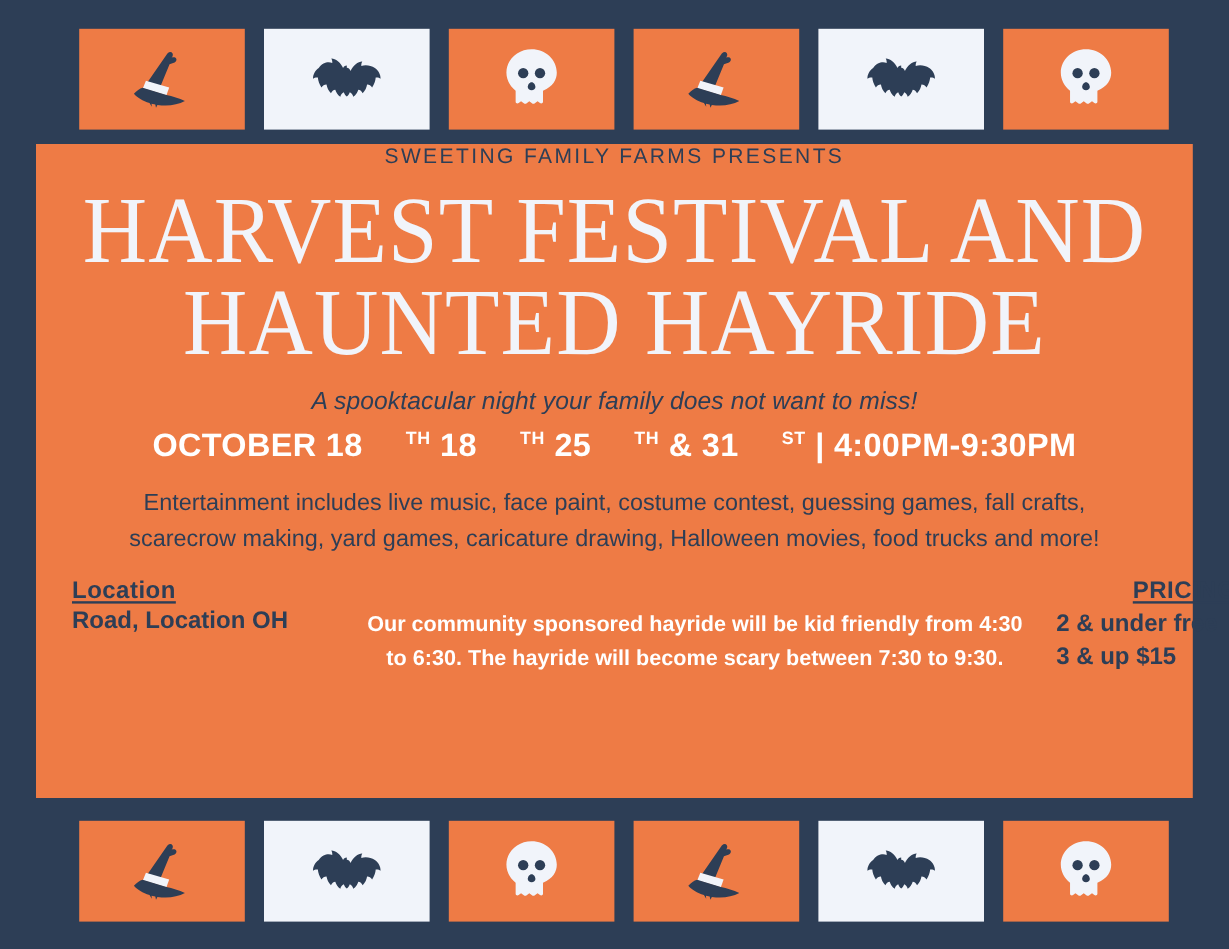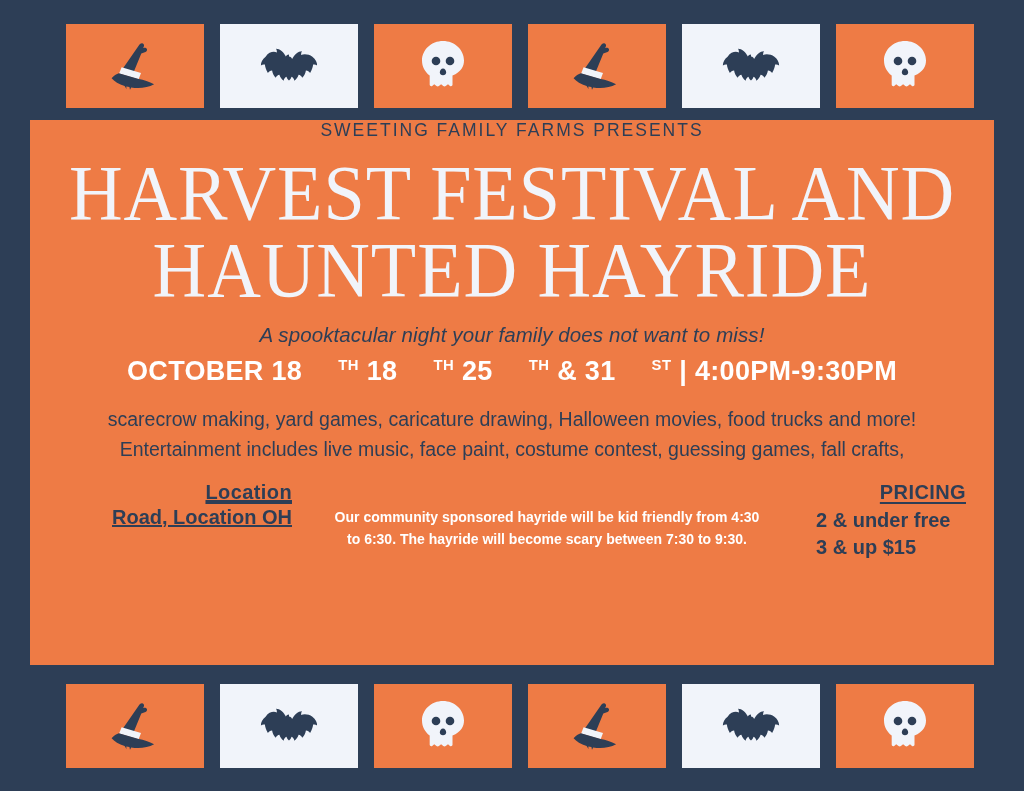--- a/index.html
+++ b/index.html
@@ -112,31 +112,30 @@
 
   
   .columns {
     display: flex;
     align-items: flex-start;
     margin-top: 17px;
     padding: 0 28px 0 30px;
   }
   .col-left {
     width: 232px;
-    text-align: right;
+    text-align: left;
     color: #2d3e56;
     flex: 0 0 auto;
-    text-decoration: underline;
   }
   .col-mid {
     flex: 1 1 auto;
     text-align: center;
     color: #ffffff;
     font-weight: bold;
-    font-size: 14px;
+    font-size: 18px;
     line-height: 1.52;
     padding: 26px 10px 0 14px;
   }
   .col-mid .mid-line { display: block; white-space: nowrap; }
   .col-right {
     width: 168px;
     flex: 0 0 auto;
     color: #2d3e56;
     text-align: left;
   }
@@ -245,22 +244,22 @@
       <span>18</span><sup>TH</sup>
       <span>18</span><sup>TH</sup>
       <span>25</span><sup>TH</sup>
       <span>&amp;</span>
       <span>31</span><sup>ST</sup>
       <span>|</span>
       <span>4:00PM-9:30PM</span>
     </div>
 
     <div class="entertainment">
+      <span class="ent-line">Entertainment includes live music, face paint, costume contest, guessing games, fall crafts,</span>
       <span class="ent-line">scarecrow making, yard games, caricature drawing, Halloween movies, food trucks and more!</span>
-      <span class="ent-line">Entertainment includes live music, face paint, costume contest, guessing games, fall crafts,</span>
     </div>
 
     <div class="columns">
 
       <div class="col-left">
         <div class="col-head">Location</div>
         <div class="addr-line">Road, Location OH</div>
       </div>
 
       <div class="col-mid">

